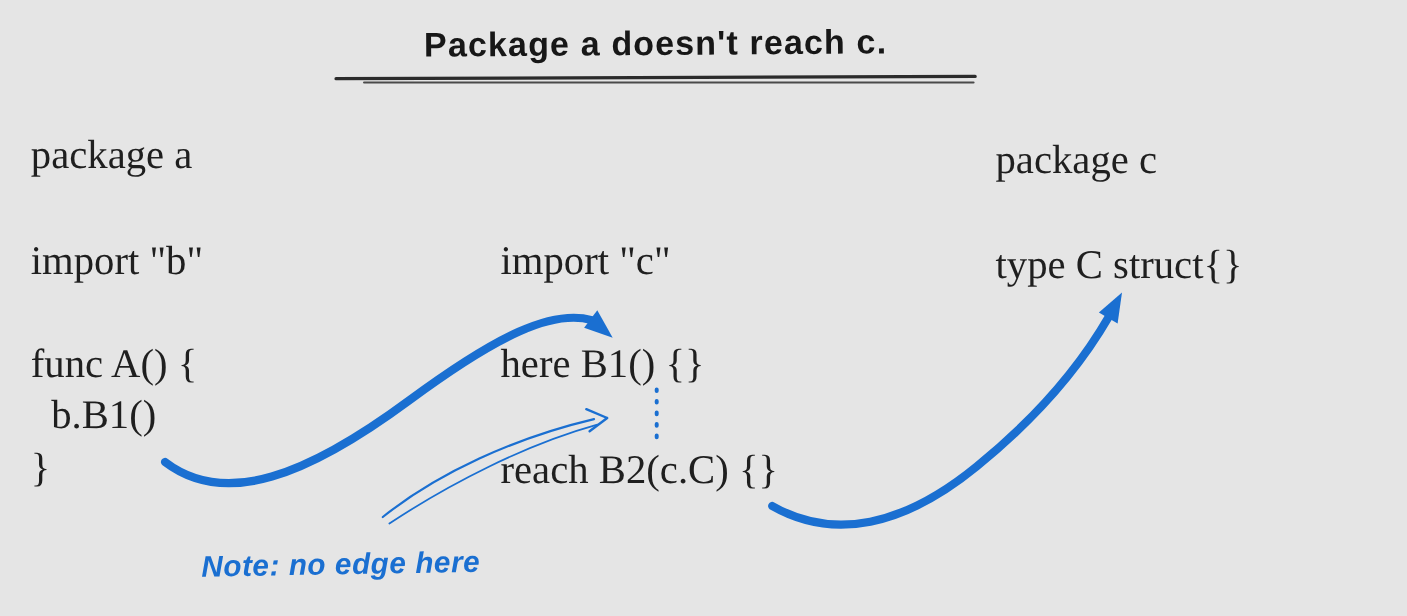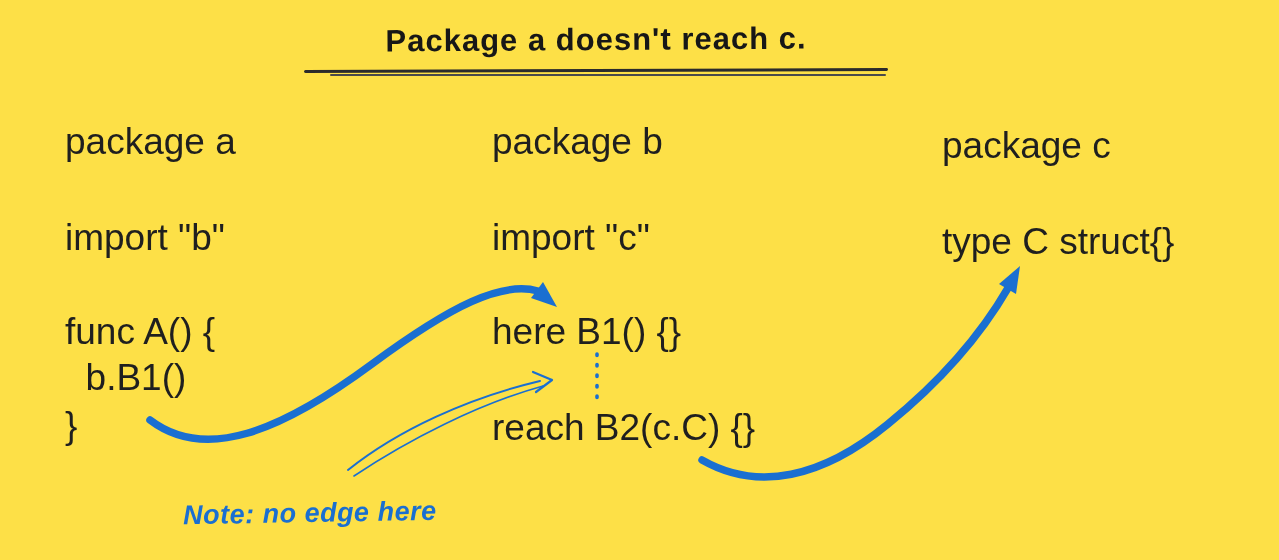--- a/index.html
+++ b/index.html
@@ -4,21 +4,21 @@
 <style>
   :root {
     --accent: #1a6fd1;
     --ink: #1f1f1f;
   }
   html, body { margin: 0; padding: 0; background: #ffffff; }
   .canvas {
     position: relative;
     width: 1279px;
     height: 560px;
-    background: #fde047;
+    background: #e5e5e5;
     overflow: hidden;
     font-family: "DejaVu Sans Mono", monospace;
   }
   .arrows {
     position: absolute;
     inset: 0;
     width: 1279px;
     height: 560px;
     pointer-events: none;
   }
@@ -51,26 +51,25 @@
     position: absolute;
     left: 330px;
     top: 74px;
     width: 556px;
     height: 1.5px;
     background: #4a4a4a;
     border-radius: 2px;
   }
   .code-line {
     position: absolute;
-    font-family: Liberation Sans, sans-serif;
+    font-family: Liberation Serif, serif;
     font-size: 37px;
     line-height: 1.1;
     color: var(--ink);
     white-space: pre;
-    margin-left: 37px;
   }
   .note {
     position: absolute;
     left: 183px;
     top: 498px;
     font-family: "Liberation Sans", sans-serif;
     font-style: italic;
     font-size: 27px;
     font-weight: 600;
     letter-spacing: 0.5px;
@@ -109,21 +108,20 @@
   <div class="title">Package a doesn't reach c.</div>
   <div class="title-underline"></div>
   <div class="title-underline-2"></div>
 
   <div class="code-line" style="left:28px; top:122px;">package a</div>
   <div class="code-line" style="left:28px; top:218px;">import "b"</div>
   <div class="code-line" style="left:28px; top:312px;">func A() {</div>
   <div class="code-line" style="left:28px; top:358px;text-align:right;">  b.B1()</div>
   <div class="code-line" style="left:28px; top:406px;">}</div>
 
-  <div class="code-line" style="left:455px; top:122px;">package b</div>
   <div class="code-line" style="left:455px; top:218px;">import "c"</div>
   <div class="code-line" style="left:455px; top:312px;">here B1() {}</div>
   <div class="code-line" style="left:455px; top:408px;">reach B2(c.C) {}</div>
 
   <div class="code-line" style="left:905px; top:222px;">type C struct{}</div>
   <div class="code-line" style="left:905px; top:126px;">package c</div>
 
   <div class="note">Note: no edge here</div>
 
 </div>

